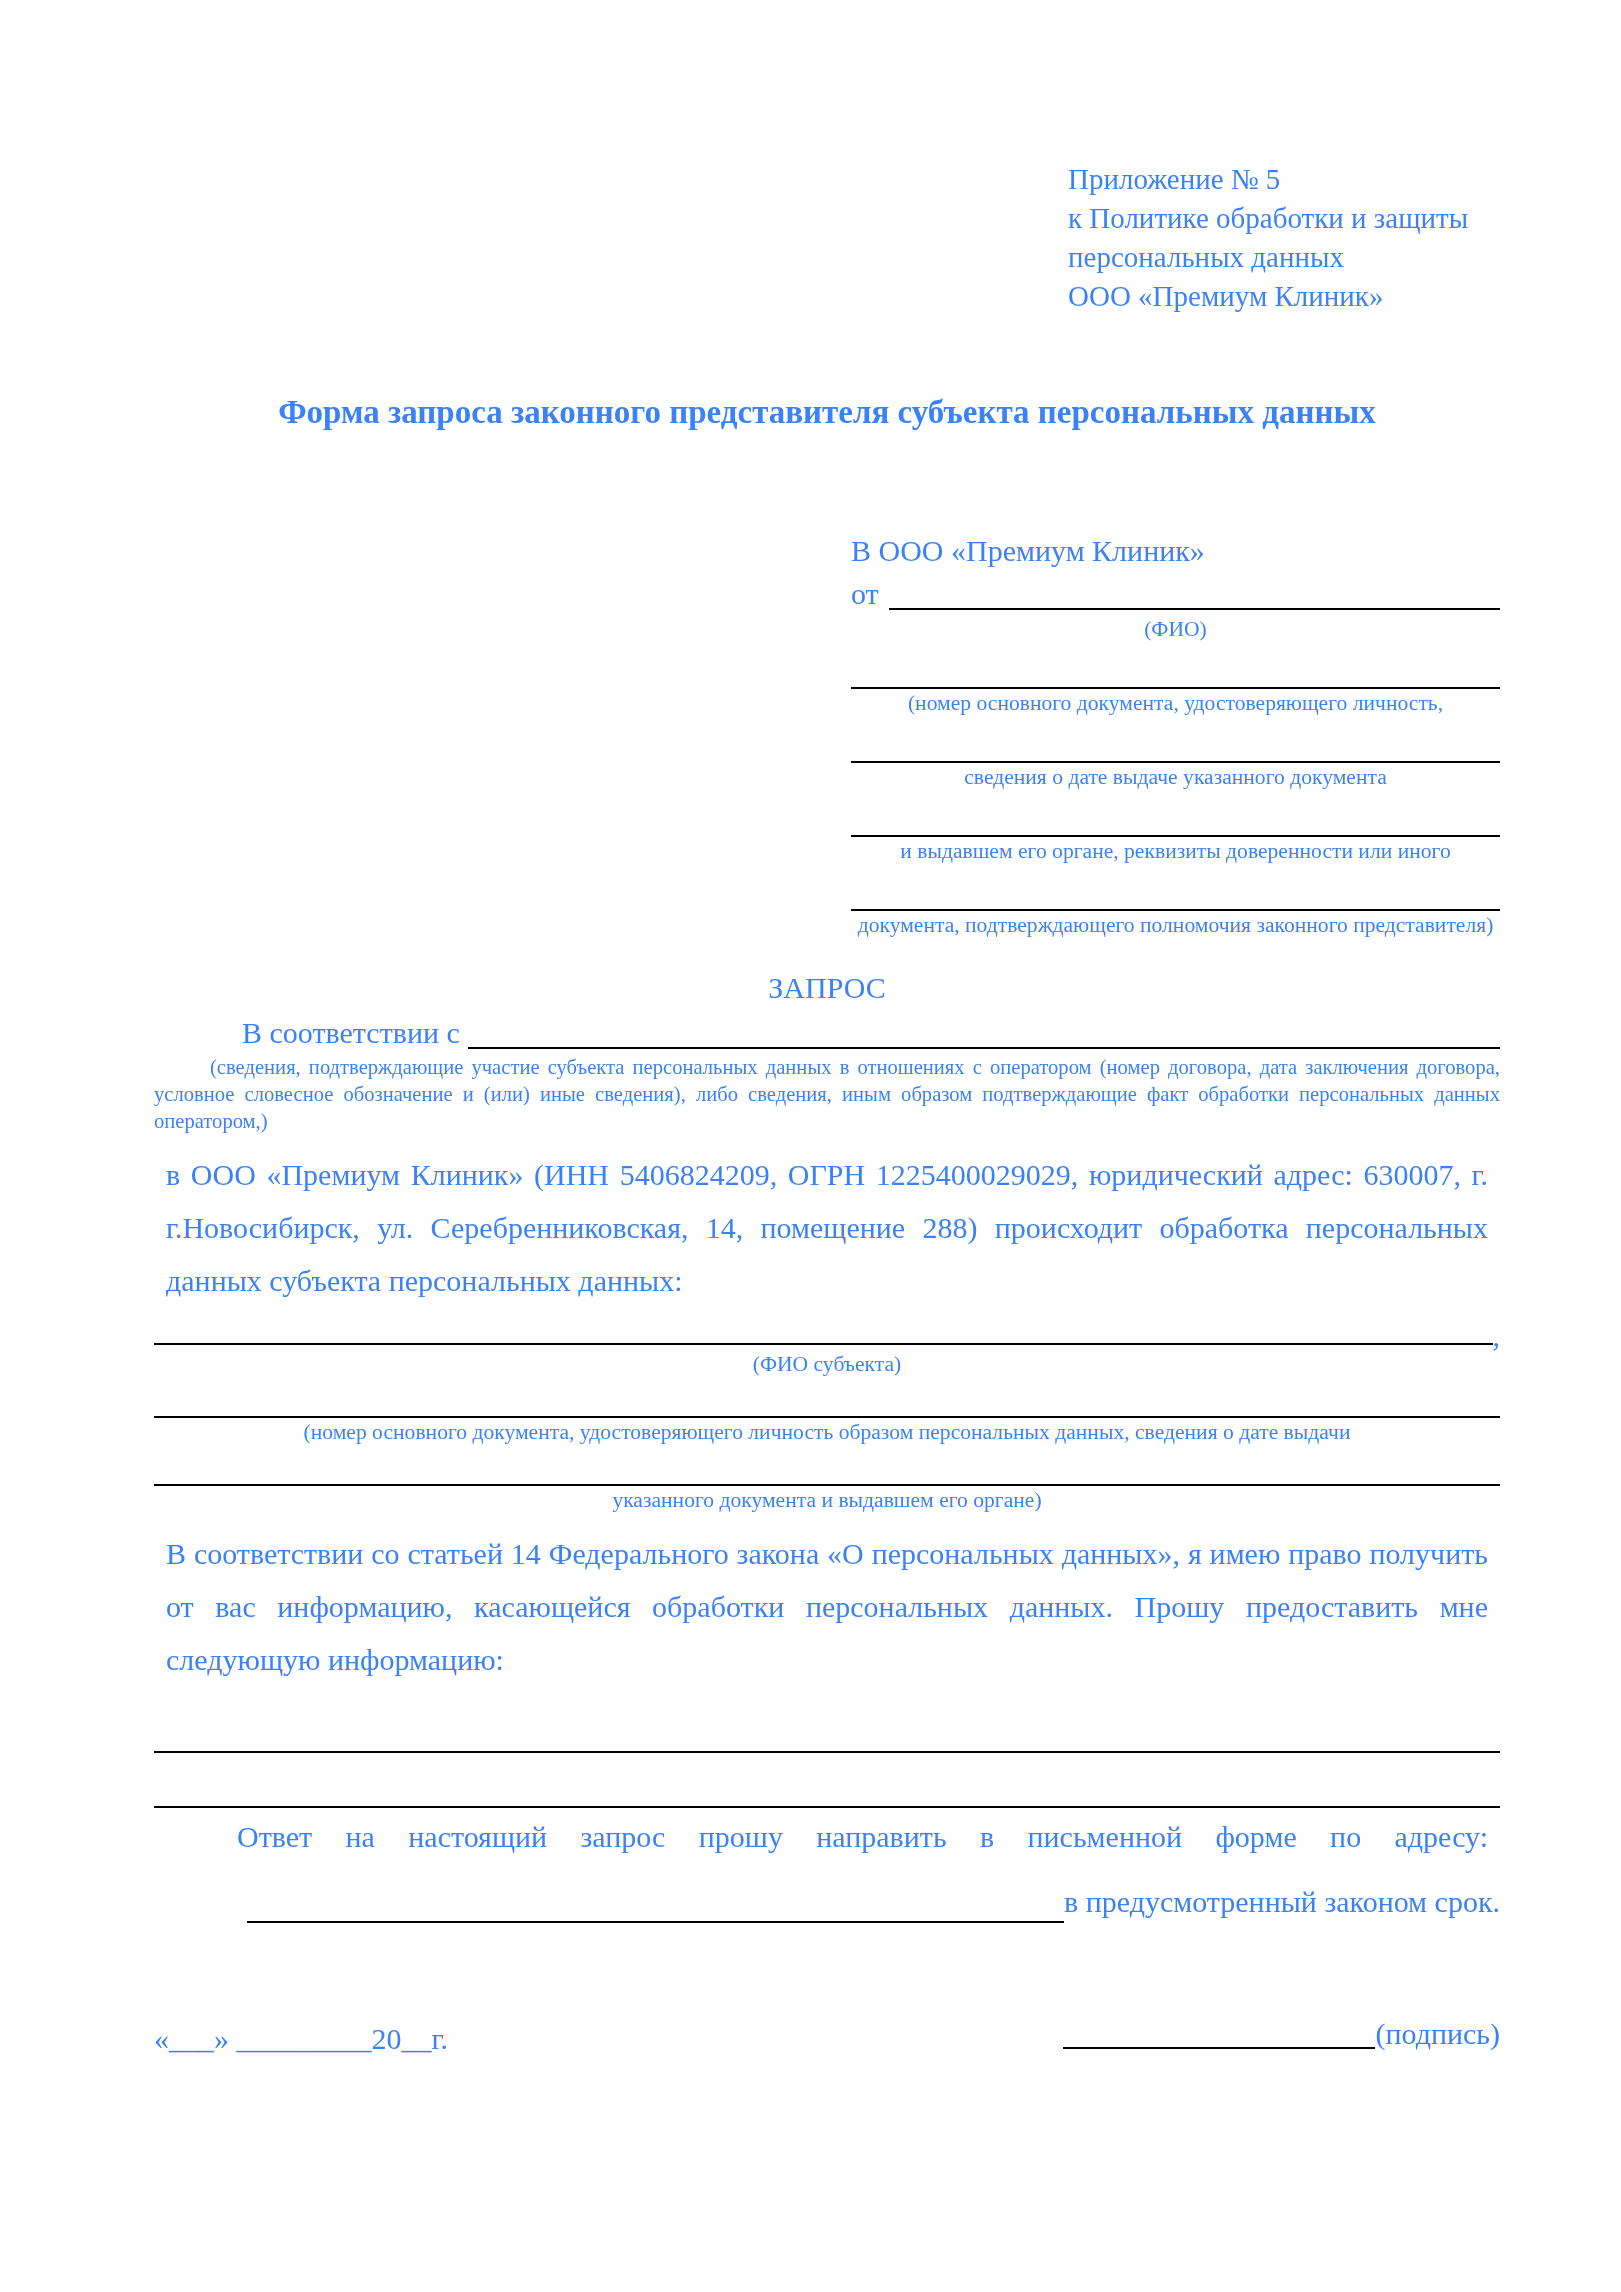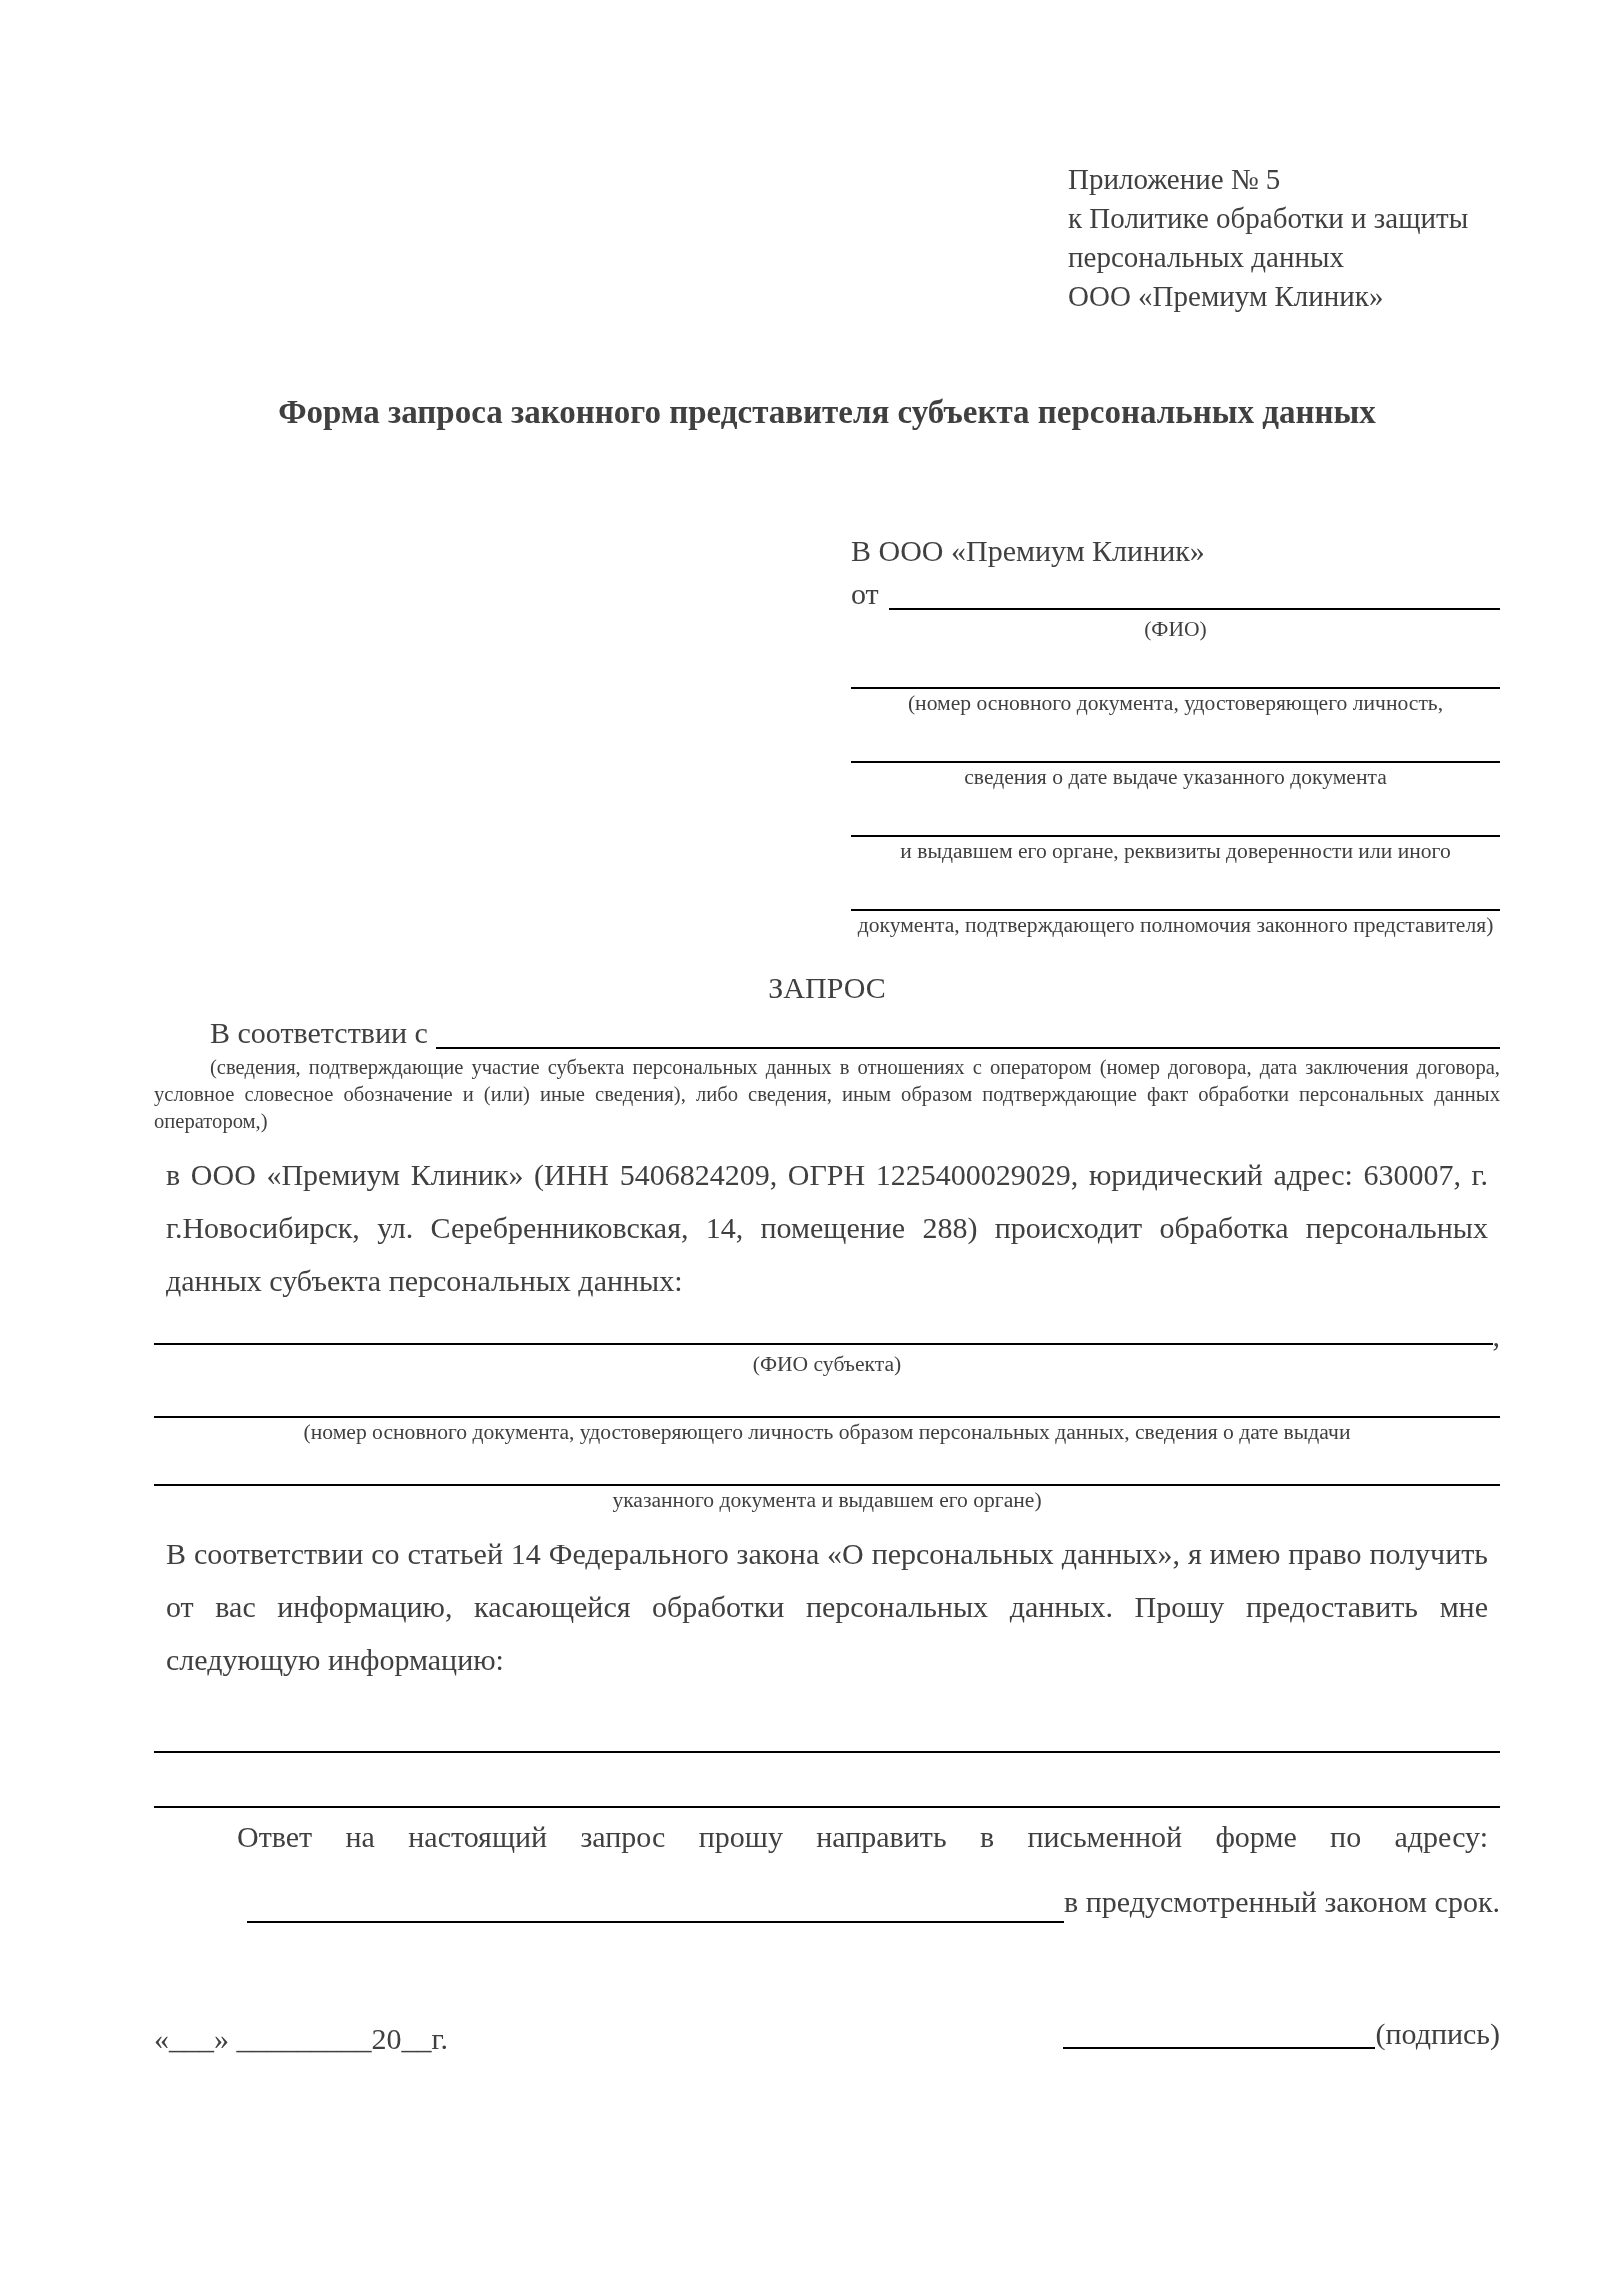--- a/index.html
+++ b/index.html
@@ -2,21 +2,21 @@
 <html lang="ru"><head>
 <meta charset="utf-8">
 <style>
   html, body { margin: 0; padding: 0; background: #ffffff; }
   .page {
     position: relative;
     width: 1621px;
     height: 2293px;
     margin: 0 auto;
     background: #ffffff;
-    color: #404040;
+    color: #3b82f6;
     font-family: "Liberation Serif", "DejaVu Serif", serif;
     box-sizing: border-box;
     padding: 160px 121px 0 154px;
     overflow: hidden;
   }
   
   .annex {
     margin-left: 914px;
     font-size: 29px;
     line-height: 39px;
@@ -61,21 +61,21 @@
     text-align: center;
   }
   .accord {
     display: flex;
     align-items: baseline;
     padding-left: 56px;
     font-size: 30px;
     line-height: 43px;
     margin-top: 2px;
   }
-  .accord .label { white-space: nowrap; padding-right: 7.8px; }
+  .accord .label { white-space: nowrap; padding-right: 7.8px; margin-left: 32px; }
   .fineprint {
     font-size: 20.6px;
     line-height: 27.4px;
     text-align: justify;
     text-indent: 56px;
   }
   .para {
     margin: 12px;
     font-size: 30px;
     line-height: 53px;

